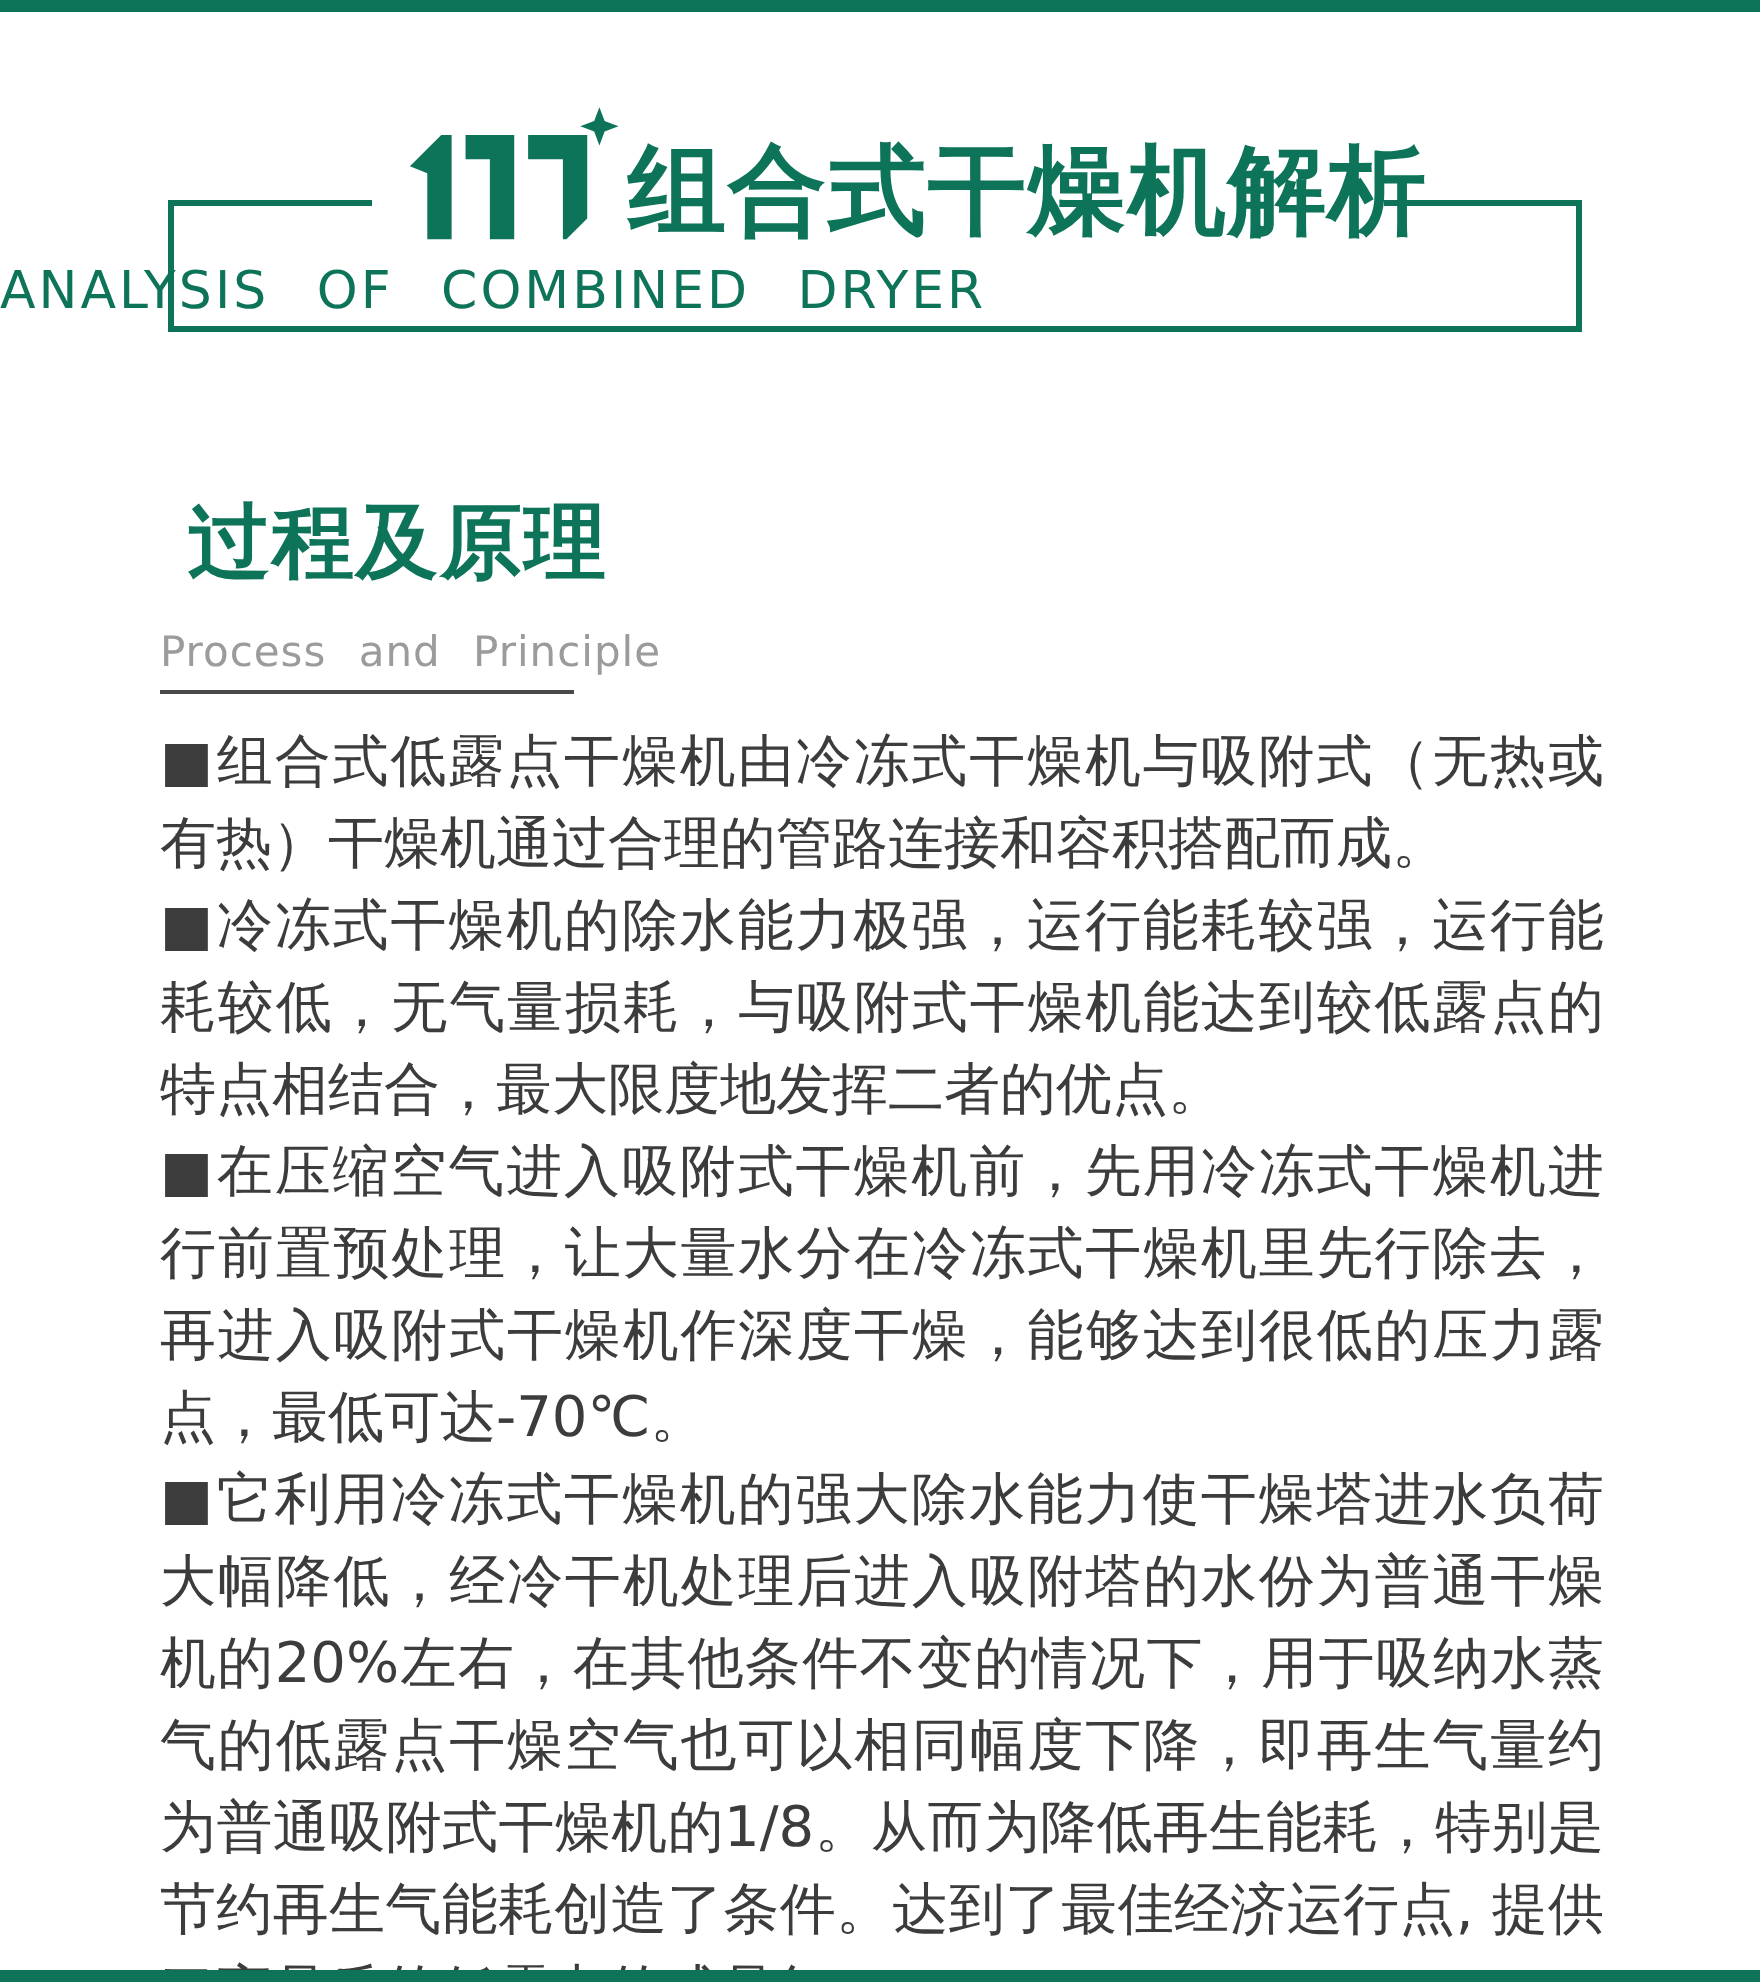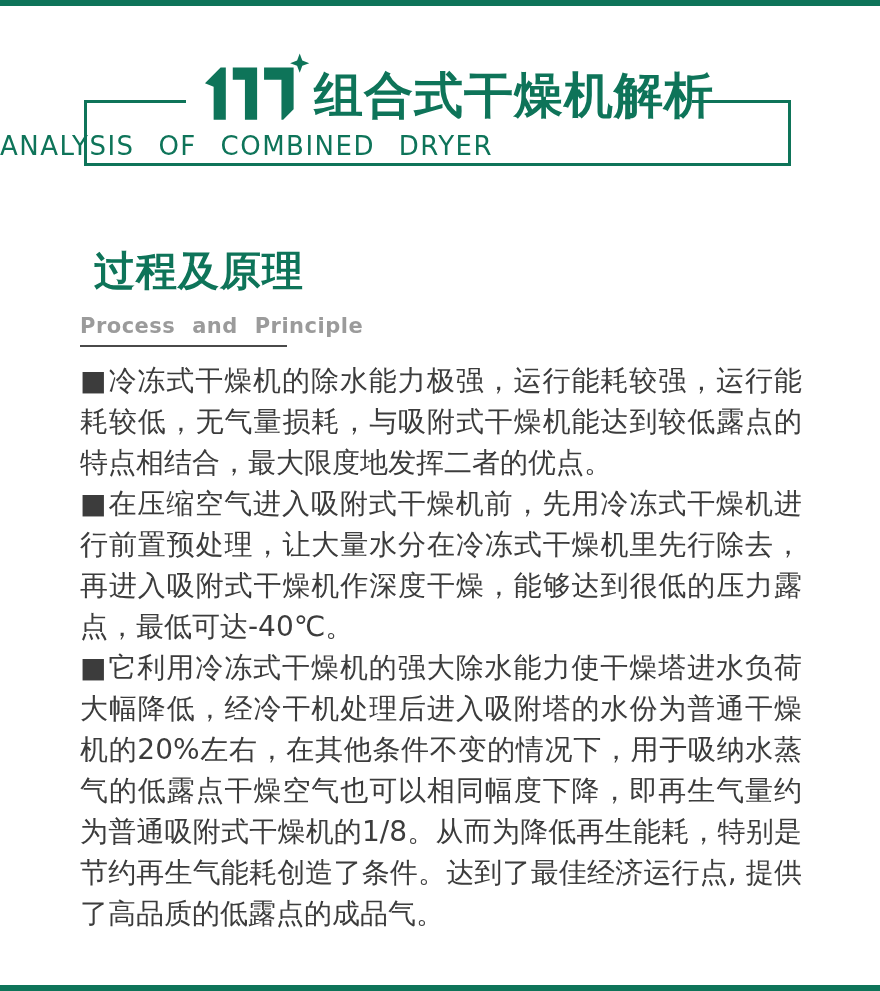--- a/index.html
+++ b/index.html
@@ -39,21 +39,21 @@
   }
 
   
   .content{position:absolute;left:80px;top:233px;width:722px;}
   .section-title{
     margin:14px;font-size:41px;line-height:1.18;font-weight:bold;color:var(--green);
     letter-spacing:1px;
   }
   .section-subtitle{
     margin-top:19px;font-size:21px;color:var(--gray);
-    letter-spacing:0.5px;word-spacing:9px;font-weight:bold;
+    letter-spacing:0.5px;word-spacing:9px;
   }
   .section-underline{width:207px;height:2px;background:var(--rule);margin-top:7px;}
 
   
   .article-body{
     margin-top:13px;font-size:28px;line-height:41px;color:var(--text);
     text-align:justify;
   }
   .article-body p{margin:0;}
   .bullet{margin-right:1px;}
@@ -81,21 +81,22 @@
     <h1 class="header-title">组合式干燥机解析</h1>
     <div class="header-subtitle">ANALYSIS  OF  COMBINED DRYER</div>
   </header>
 
   <section class="content">
     <h2 class="section-title">过程及原理</h2>
     <div class="section-subtitle">Process  and  Principle</div>
     <div class="section-underline"></div>
 
     <div class="article-body">
+      <p><span class="bullet">■</span><span>组合式低露点干燥机由冷冻式干燥机与吸附式（无热或有热）干燥机通过合理的管路连接和容积搭配而成。</span></p>
       <p><span class="bullet">■</span><span>冷冻式干燥机的除水能力极强，运行能耗较强，运行能耗较低，无气量损耗，与吸附式干燥机能达到较低露点的特点相结合，最大限度地发挥二者的优点。</span></p>
-      <p><span class="bullet">■</span><span>在压缩空气进入吸附式干燥机前，先用冷冻式干燥机进行前置预处理，让大量水分在冷冻式干燥机里先行除去，再进入吸附式干燥机作深度干燥，能够达到很低的压力露点，最低可达-40℃。</span></p>
+      <p><span class="bullet">■</span><span>在压缩空气进入吸附式干燥机前，先用冷冻式干燥机进行前置预处理，让大量水分在冷冻式干燥机里先行除去，再进入吸附式干燥机作深度干燥，能够达到很低的压力露点，最低可达-70℃。</span></p>
       <p><span class="bullet">■</span><span>它利用冷冻式干燥机的强大除水能力使干燥塔进水负荷大幅降低，经冷干机处理后进入吸附塔的水份为普通干燥机的20%左右，在其他条件不变的情况下，用于吸纳水蒸气的低露点干燥空气也可以相同幅度下降，即再生气量约为普通吸附式干燥机的1/8。从而为降低再生能耗，特别是节约再生气能耗创造了条件。达到了最佳经济运行点, 提供了高品质的低露点的成品气。</span></p>
     </div>
   </section>
 
   <div class="edge-bar bottom"></div>
 
 </div>
 
 </body></html>

